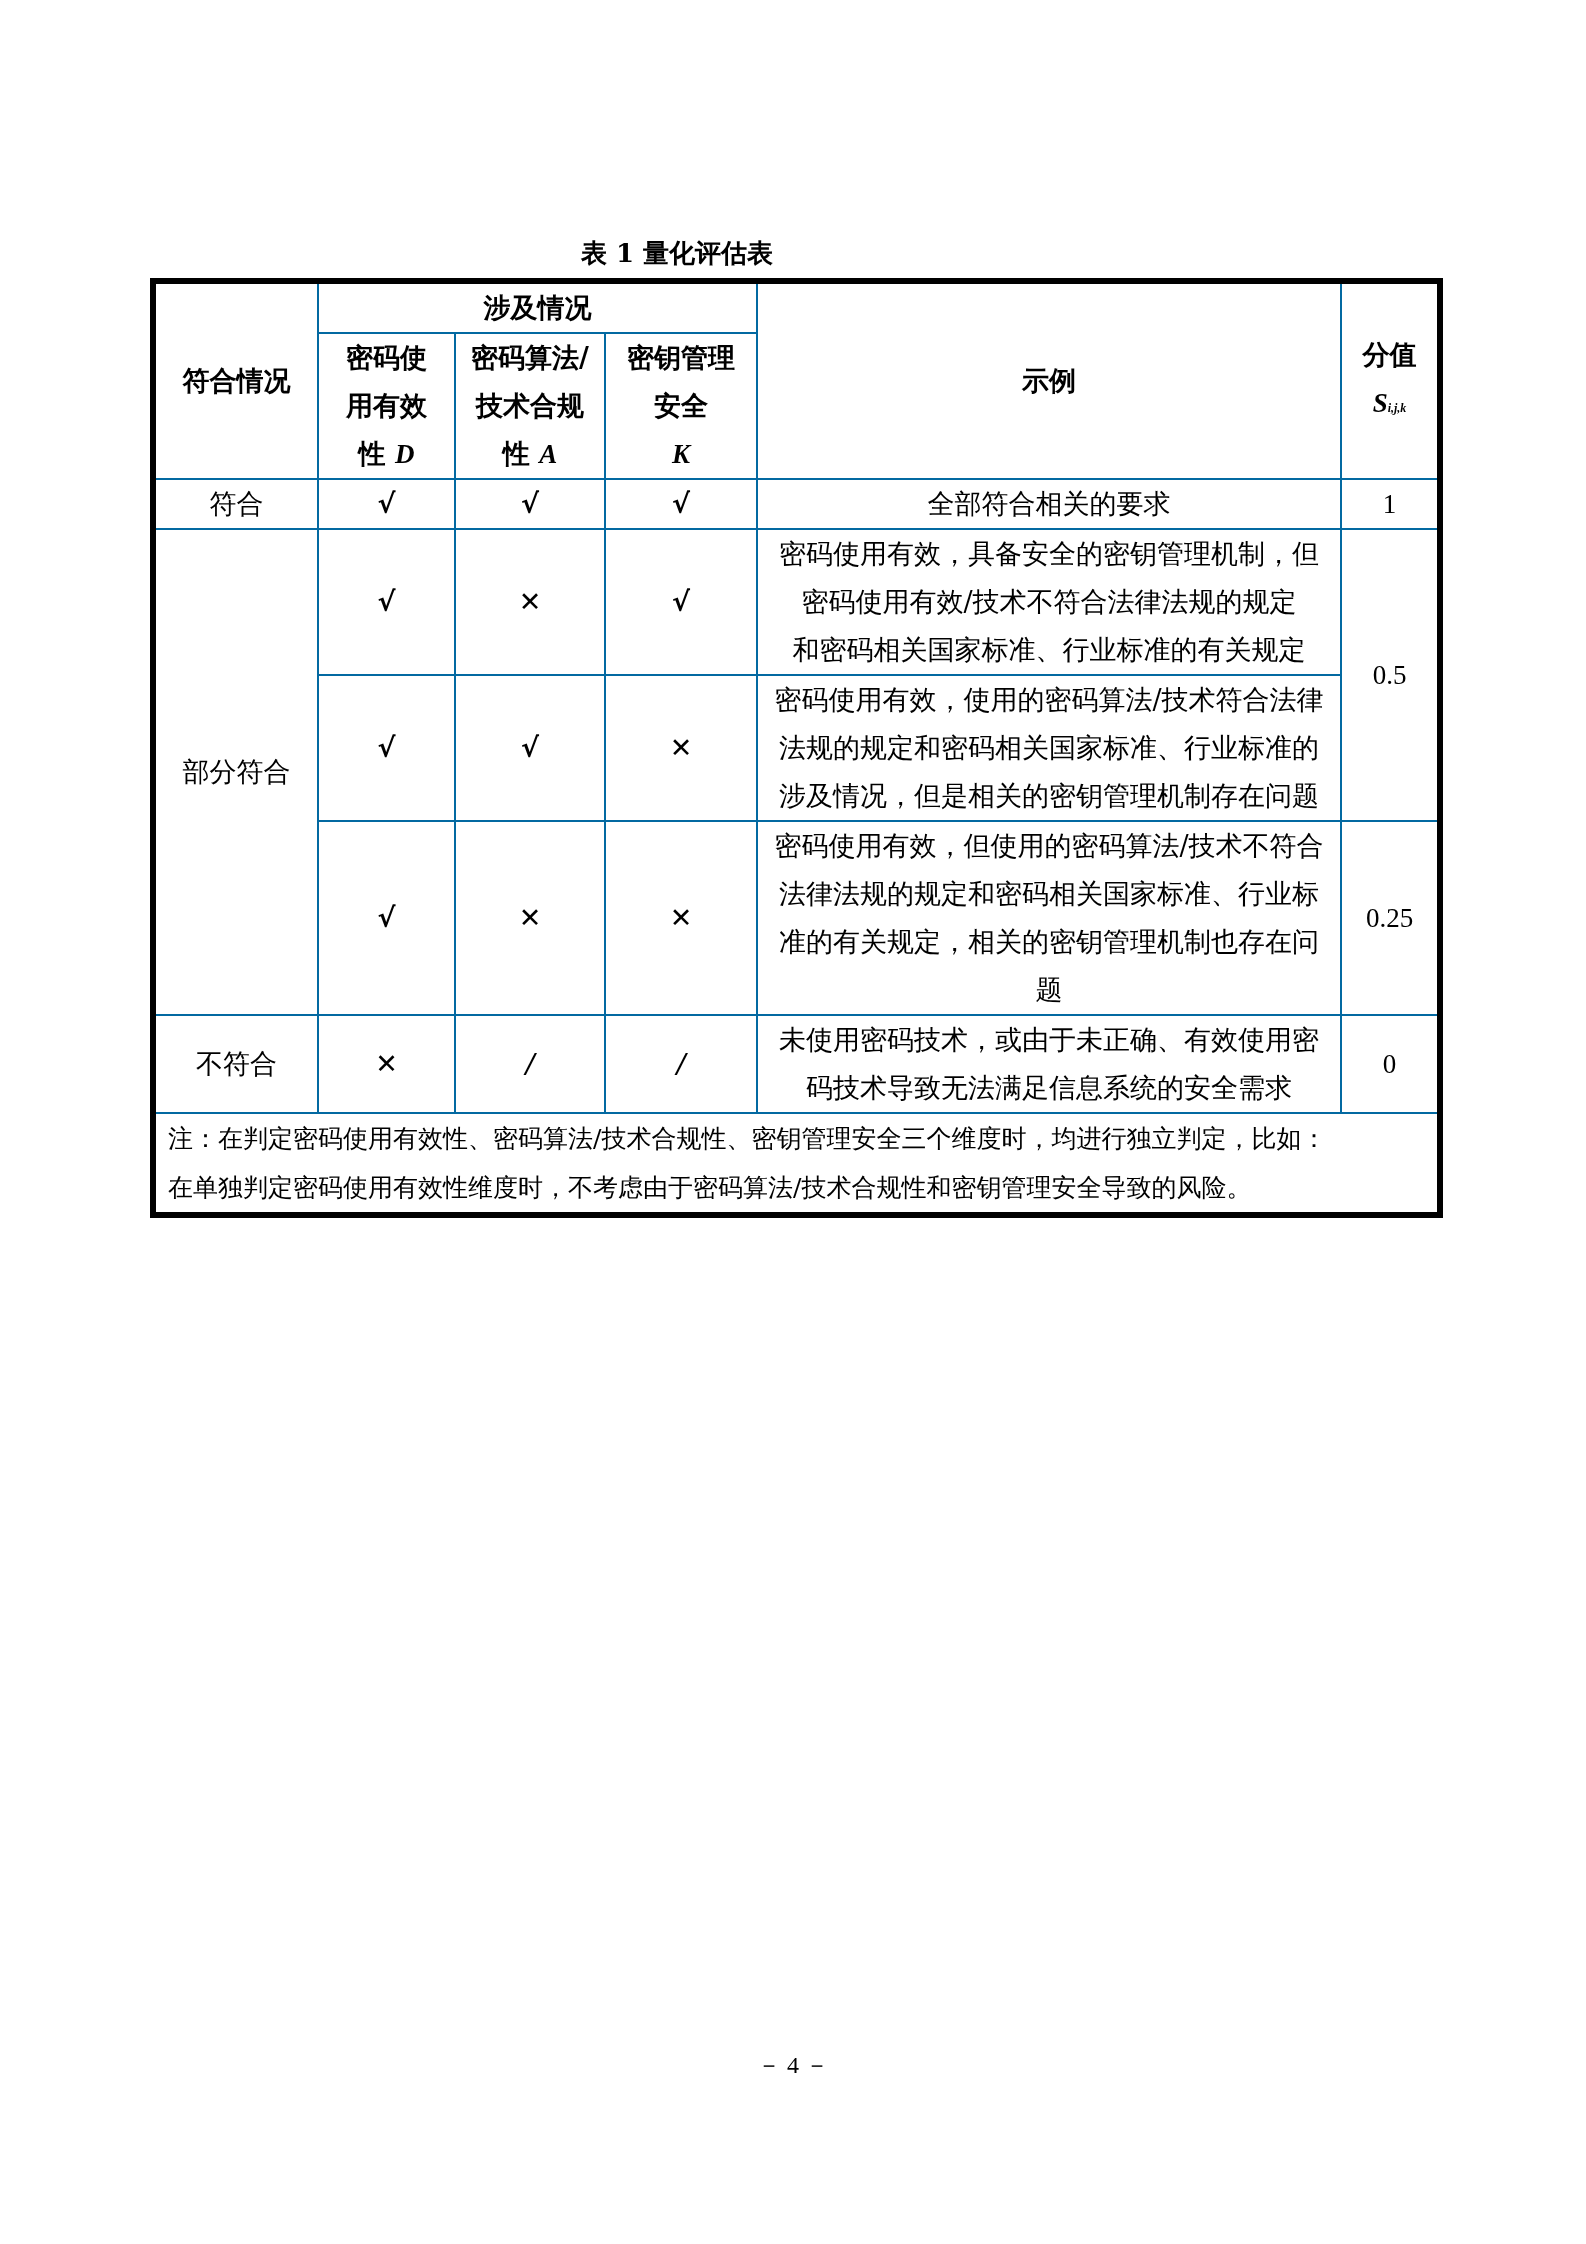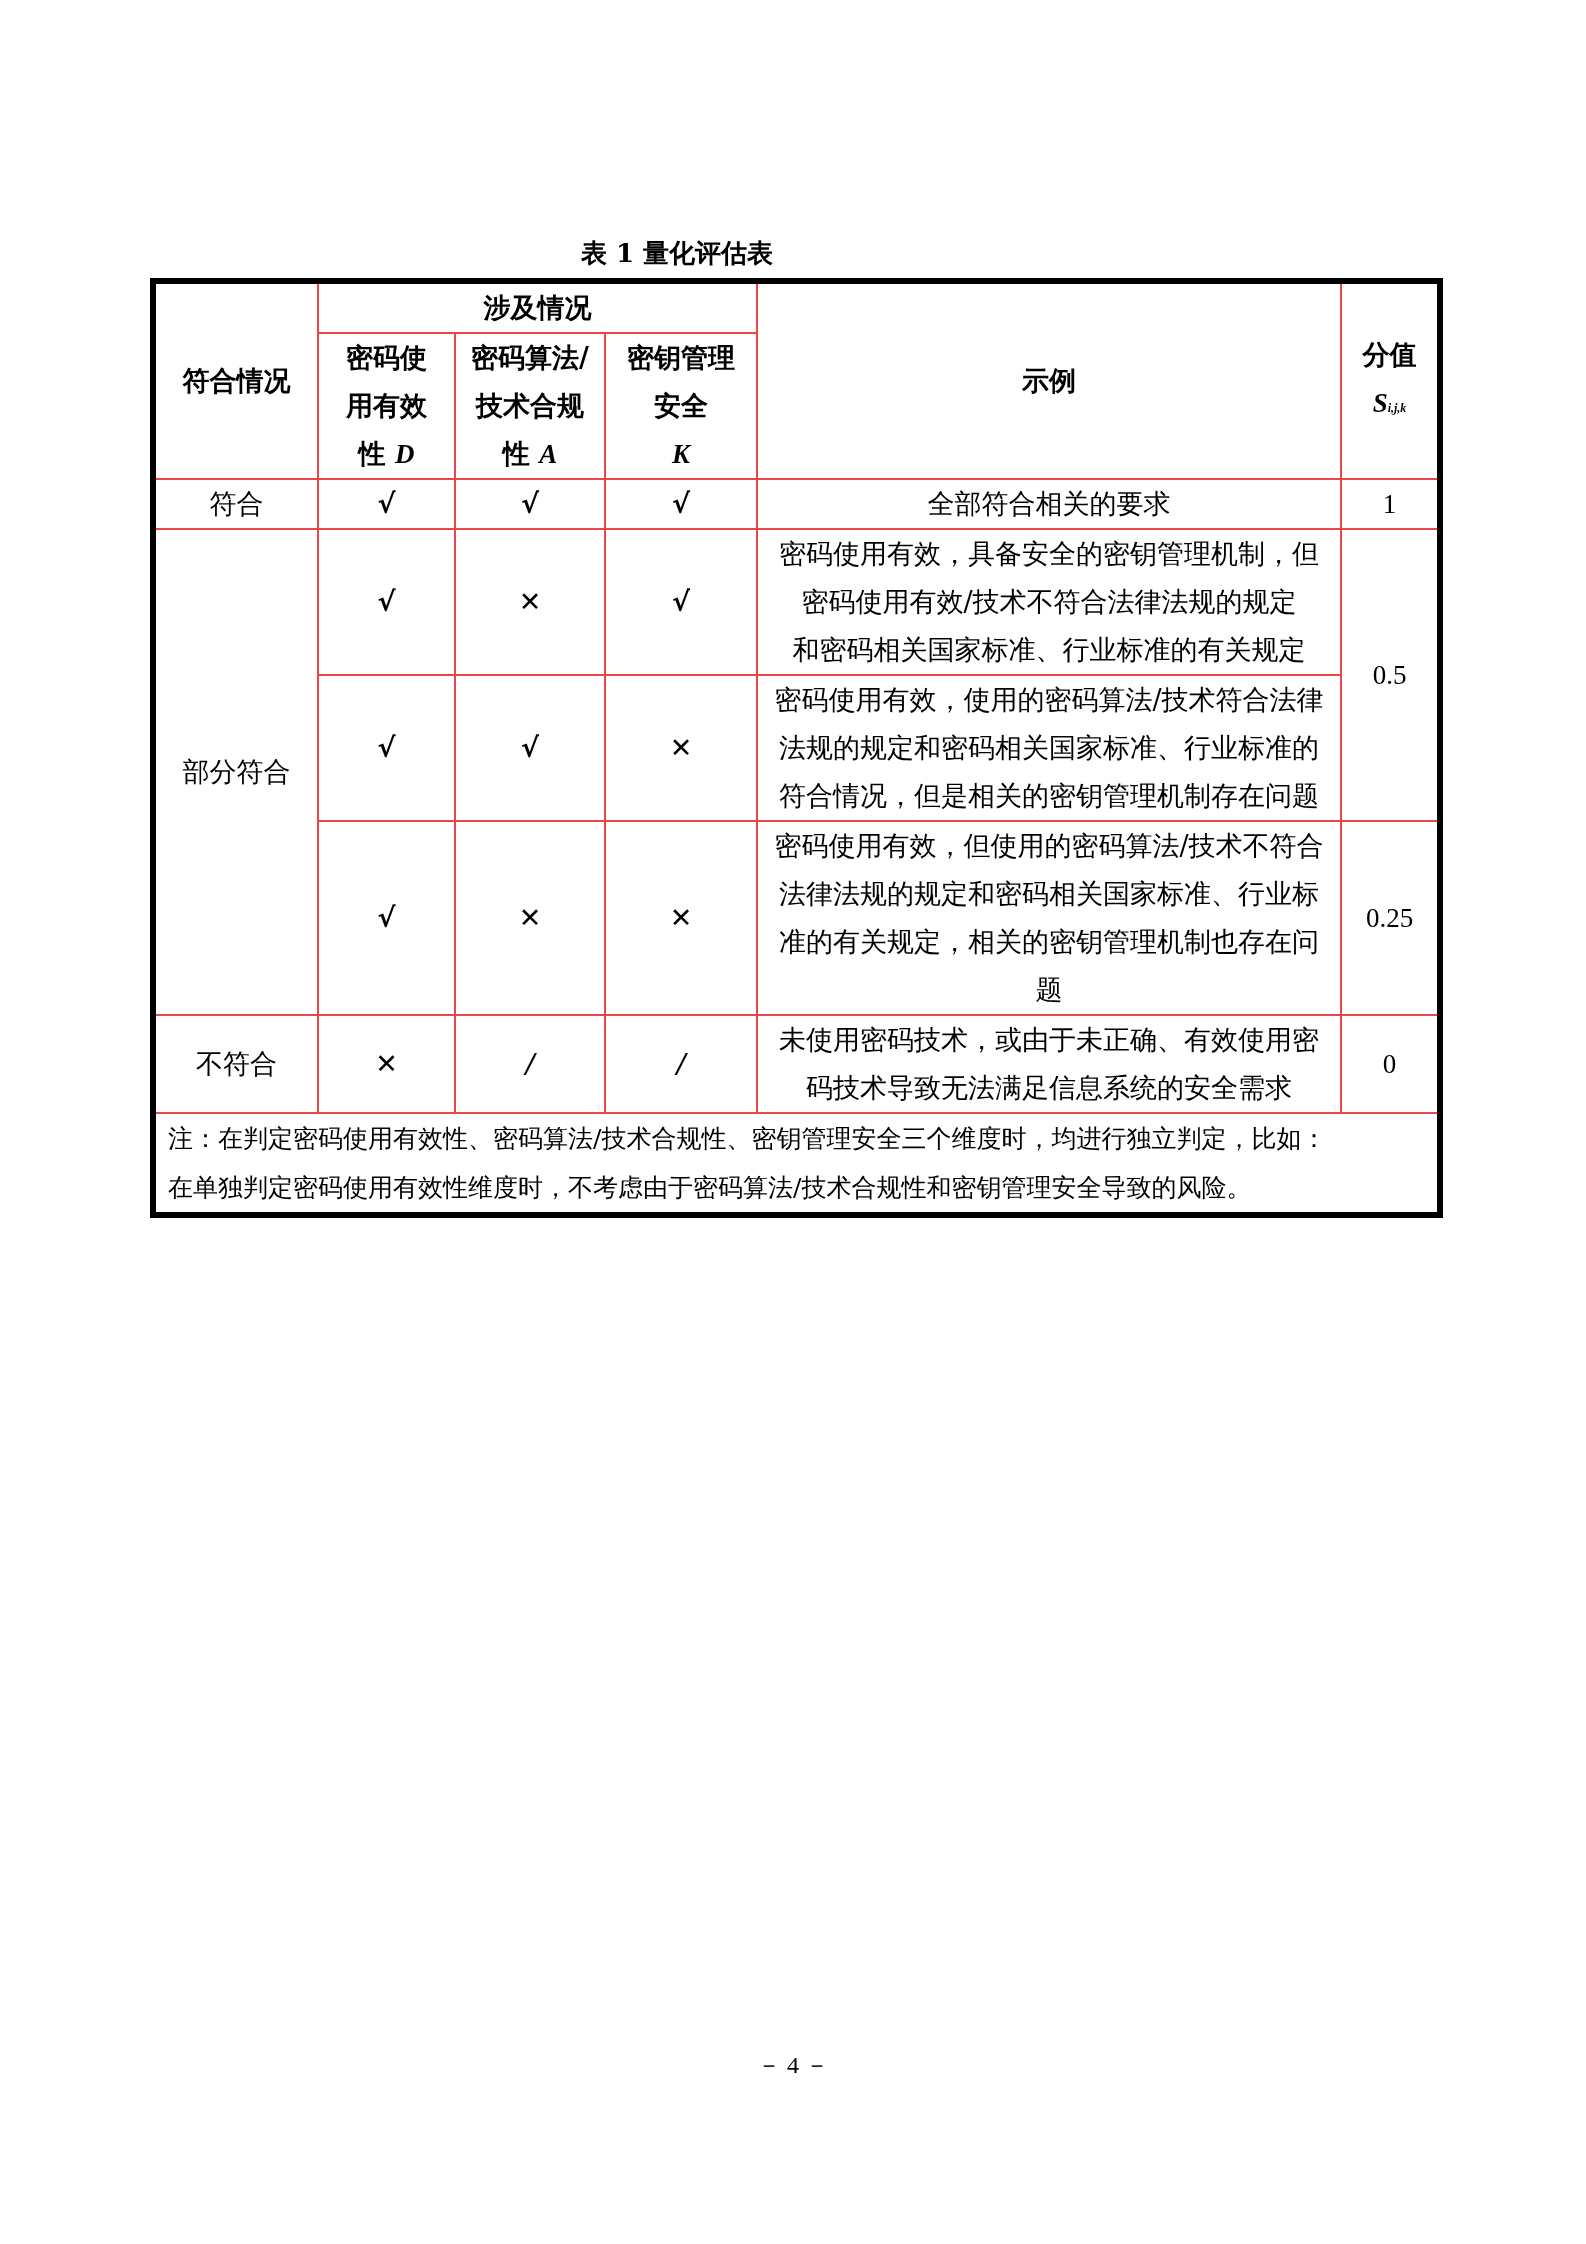--- a/index.html
+++ b/index.html
@@ -11,21 +11,21 @@
   .caption {
     position: absolute; left: 0; width: 1354px; top: 234px;
     text-align: center; font-weight: bold; font-size: 26px; line-height: 38px;
   }
   table.qtable {
     position: absolute; left: 150px; top: 278px;
     width: 1287px; border-collapse: collapse; table-layout: fixed;
     border: 6px solid #000;
   }
   table.qtable td {
-    border: 2px solid #ef4444; padding: 0; text-align: center; vertical-align: middle;
+    border: 2px solid #0369a1; padding: 0; text-align: center; vertical-align: middle;
     font-size: 27px; line-height: 48px;
   }
   .hdr { font-weight: bold; font-size: 28px; }
   .em { font-style: italic; font-weight: bold; font-family: "Liberation Serif", serif; }
   .sub { font-size: 12px; font-style: italic; font-weight: bold; font-family: "Liberation Serif", serif; text-align: right; }
   .mark { font-size: 26px; font-family: "DejaVu Sans", sans-serif; }
   .check { font-weight: bold; }
   .example { text-align: justify; text-align-last: center; padding: 0 16px !important; }
   .example span { display: block; text-align: center; }
   .num { font-family: "Liberation Serif", serif; font-size: 26px; }
@@ -102,21 +102,21 @@
     <td rowspan="2" class="num">0.5</td>
   </tr>
 
   <tr style="height:146px">
     <td class="mark check">√</td>
     <td class="mark check">√</td>
     <td class="mark">✕</td>
     <td class="example">
       <span>密码使用有效，使用的密码算法/技术符合法律</span>
       <span>法规的规定和密码相关国家标准、行业标准的</span>
-      <span>符合情况，但是相关的密钥管理机制存在问题</span>
+      <span>涉及情况，但是相关的密钥管理机制存在问题</span>
     </td>
   </tr>
 
   <tr style="height:192px">
     <td class="mark check">√</td>
     <td class="mark">✕</td>
     <td class="mark">✕</td>
     <td class="example">
       <span>密码使用有效，但使用的密码算法/技术不符合</span>
       <span>法律法规的规定和密码相关国家标准、行业标</span>

